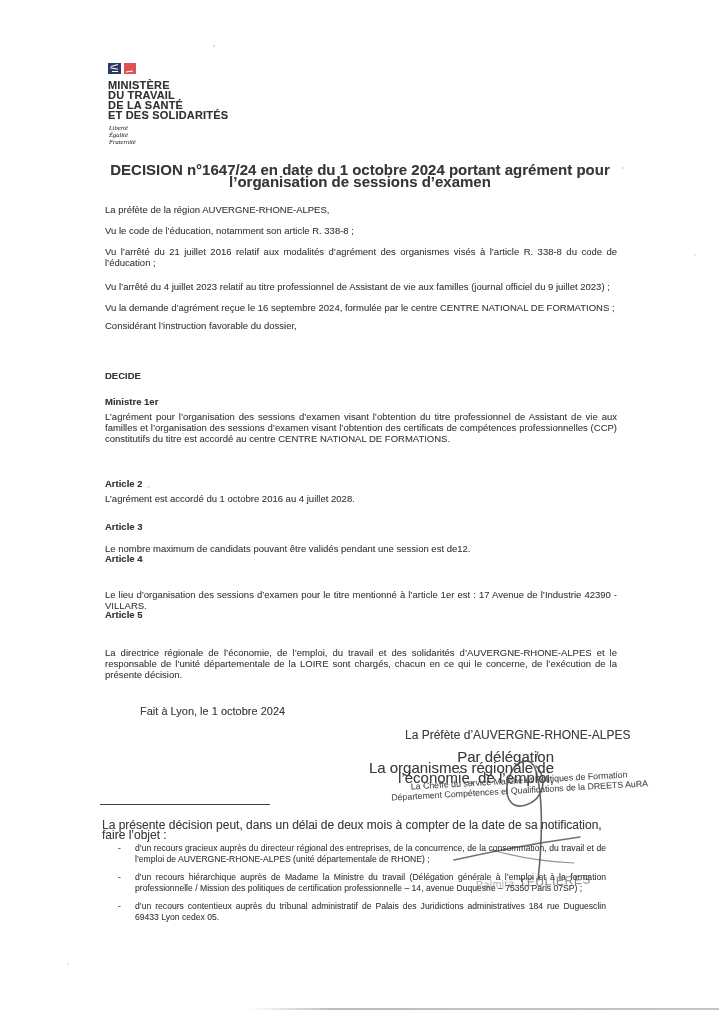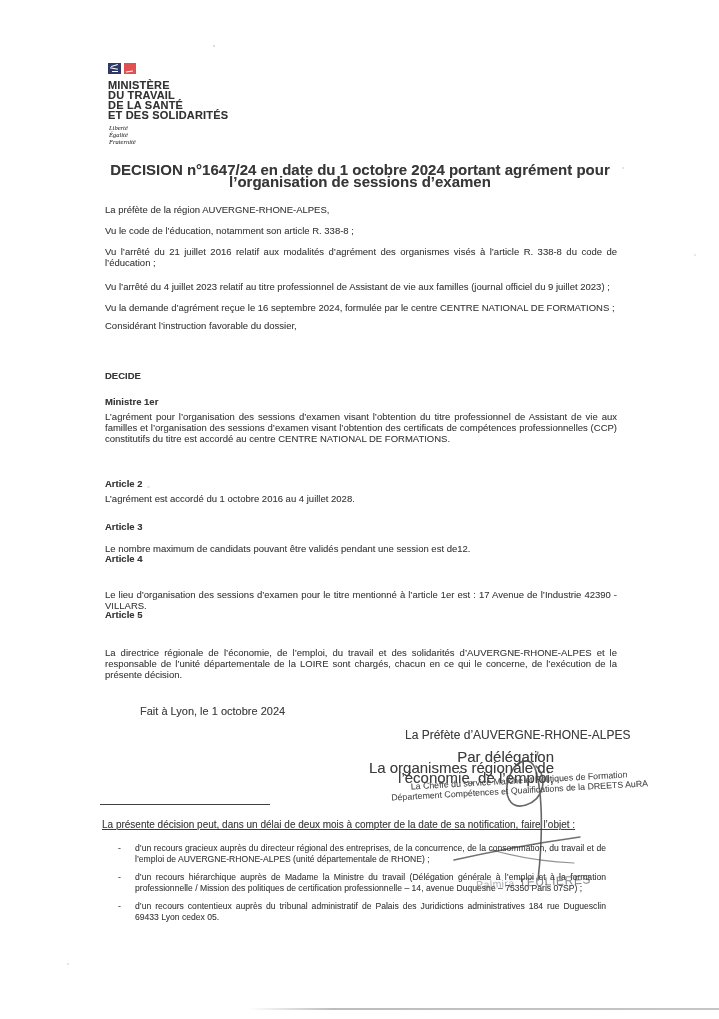--- a/index.html
+++ b/index.html
@@ -34,21 +34,21 @@
   .place-date{left:140px;top:705px;font-size:11px;}
   .prefect{left:405px;top:728px;font-size:12px;}
   .delegation{left:314px;top:752px;width:240px;text-align:right;font-size:15px;line-height:10.5px;}
   .stamp{left:383px;top:783px;width:272px;text-align:center;font-size:8.8px;line-height:10px;color:#4f4f4f;transform:rotate(-3.2deg);transform-origin:left top;}
   .sig-line{left:100px;top:804px;width:170px;height:0;border-top:1.6px solid #3f3f3f;}
   .sig-svg{left:452px;top:750px;}
   .signer{left:476px;top:872px;transform:rotate(-2.5deg);white-space:nowrap;}
   .signer .first{font-size:10.5px;color:#a9adb0;letter-spacing:.4px;}
   .signer .last{font-size:12px;color:#85898d;letter-spacing:.6px;}
   
-  .f-intro{left:102px;top:820px;width:520px;font-size:10px;line-height:10px;text-decoration:underline;}
+  .f-intro{left:102px;top:820px;width:520px;font-size:12px;line-height:10px;}
   .f-item{left:118px;width:488px;display:flex;font-size:8.6px;line-height:10.5px;}
   .f-item .dash{width:17px;flex:none;}
   .f-item .txt{flex:1;text-align:justify;}
   
   .bottom-line{left:248px;top:1008px;width:471px;height:1.5px;background:linear-gradient(to right,rgba(185,185,185,0),#bdbdbd 18%,#c6c6c6);}
   .speck{position:absolute;background:#9a9a9a;border-radius:50%;}
 </style>
 </head>
 <body>
 

